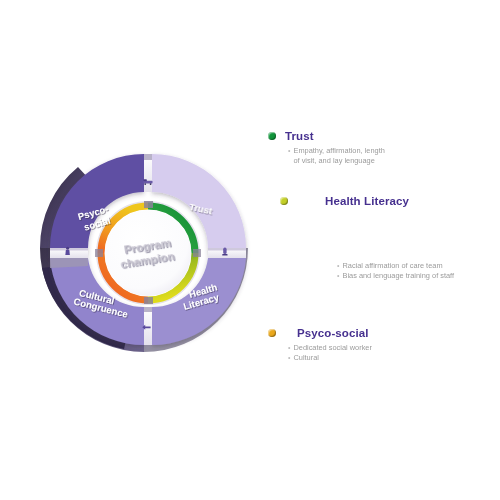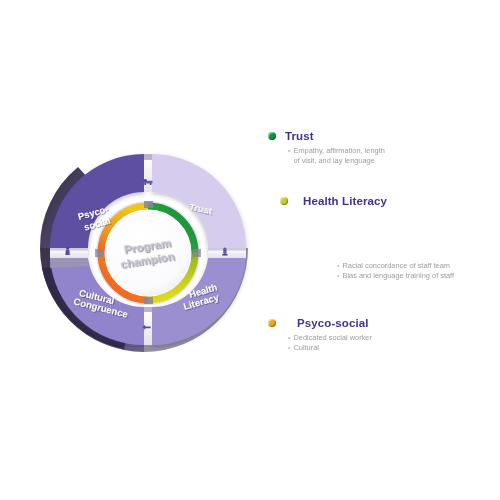--- a/index.html
+++ b/index.html
@@ -226,38 +226,38 @@
           <span class="lg-bul">•</span>
           <span class="lg-sub">Empathy, affirmation, length
 of visit, and lay lenguage</span>
         </div>
       </div>
     </div>
 
     <div class="lg-block" style="left:22px;top:70px;">
       <div class="lg-head">
         <span class="lg-dot" style="background:#c3cf27;"></span>
-        <span class="lg-title" style="margin-left:15px;">Health Literacy</span>
+        <span class="lg-title" style="margin-left:37px;">Health Literacy</span>
       </div>
     </div>
 
     <div class="lg-block" style="left:36px;top:132px;">
       <div class="lg-items" style="margin-left:43px;">
         <div class="lg-item">
           <span class="lg-bul">•</span>
-          <span class="lg-sub">Racial concordance of staff team</span>
+          <span class="lg-sub">Racial affirmation of care team</span>
         </div>
         <div class="lg-item">
           <span class="lg-bul">•</span>
           <span class="lg-sub">Bias and lenguage training of staff</span>
         </div>
       </div>
     </div>
 
-    <div class="lg-block" style="left:10px;top:192px;">
+    <div class="lg-block" style="left:10px;top:202px;">
       <div class="lg-head">
         <span class="lg-dot" style="background:#eaa81c;"></span>
         <span class="lg-title" style="margin-left:21px;">Psyco-social</span>
       </div>
       <div class="lg-items" style="margin-left:20px;">
         <div class="lg-item">
           <span class="lg-bul">•</span>
           <span class="lg-sub">Dedicated social worker</span>
         </div>
         <div class="lg-item">

